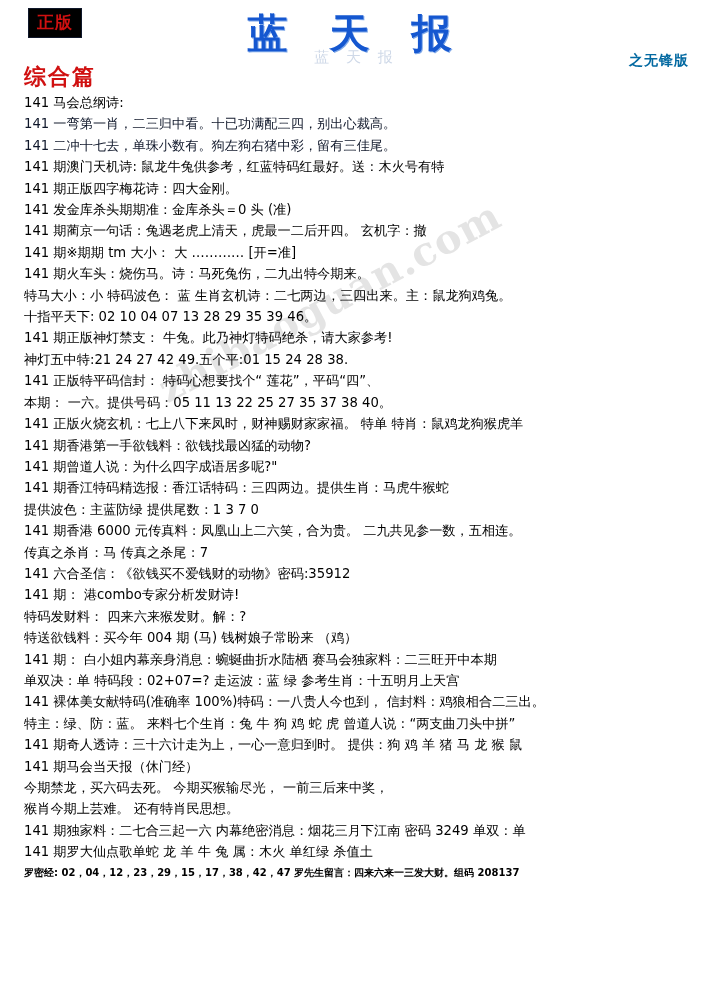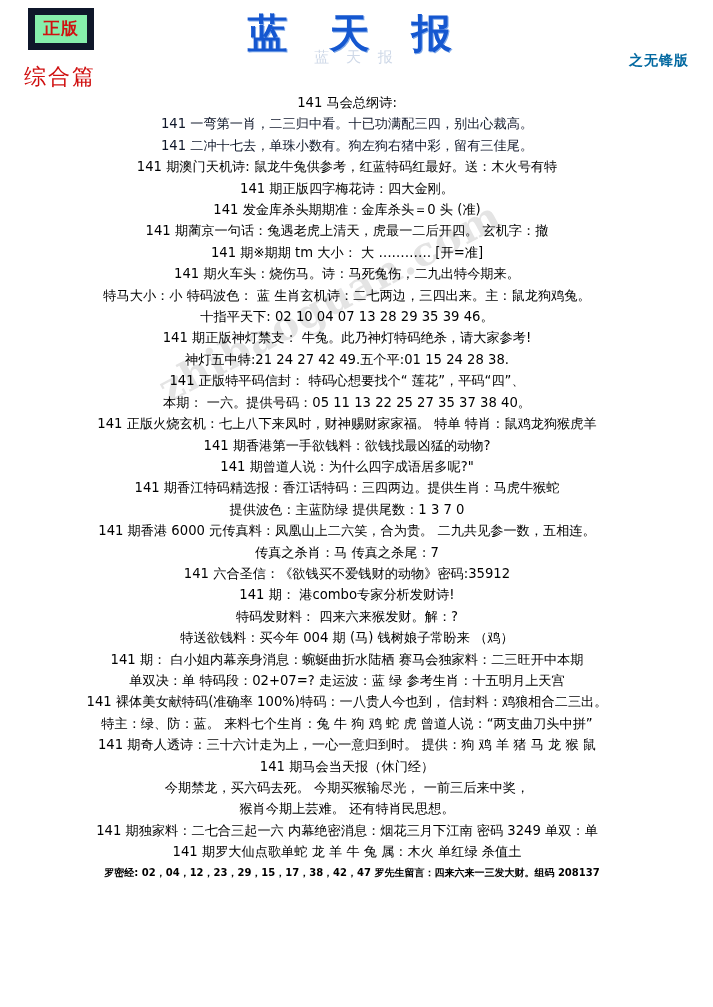--- a/index.html
+++ b/index.html
@@ -24,28 +24,28 @@
   }
   
   .header {
     position: relative;
     height: 86px;
   }
   .badge {
     position: absolute;
     left: 28px;
     top: 8px;
-    border: 7px solid #0f172a;
+    border: 1px solid #0f172a;
     color: #d01010;
     font-size: 17px;
     font-weight: bold;
     padding: 2px 8px 3px 8px;
     letter-spacing: 1px;
     font-family: "DejaVu Sans", "Liberation Sans", sans-serif;
-    background: #86efac;
+    background: #000000;
   }
   .masthead {
     position: absolute;
     left: 0;
     right: 0;
     top: 6px;
     text-align: center;
     color: #1557d0;
     font-size: 40px;
     font-weight: bold;
@@ -71,21 +71,21 @@
     font-weight: bold;
     color: #0369a1;
     letter-spacing: 1px;
   }
   .section-title {
     position: absolute;
     left: 24px;
     top: 62px;
     color: #d01010;
     font-size: 22px;
-    font-weight: normal;
+    font-weight: bold;
     letter-spacing: 2px;
   }
   
   .watermark {
     position: absolute;
     left: 150px;
     top: 370px;
     font-size: 40px;
     font-weight: bold;
     color: rgba(120, 120, 120, 0.20);
@@ -95,21 +95,20 @@
     pointer-events: none;
     letter-spacing: 1px;
     font-family: "DejaVu Serif", "Liberation Serif", serif;
   }
   
   .content {
     position: absolute;
     left: 0;
     top: 92px;
     width: 680px;
-    text-align: center;
   }
   .line {
     font-size: 13.2px;
     line-height: 21.4px;
     padding-left: 24px;
     padding-right: 10px;
     white-space: nowrap;
     overflow: hidden;
     font-family: "DejaVu Sans", "Liberation Sans", sans-serif;
     position: relative;

